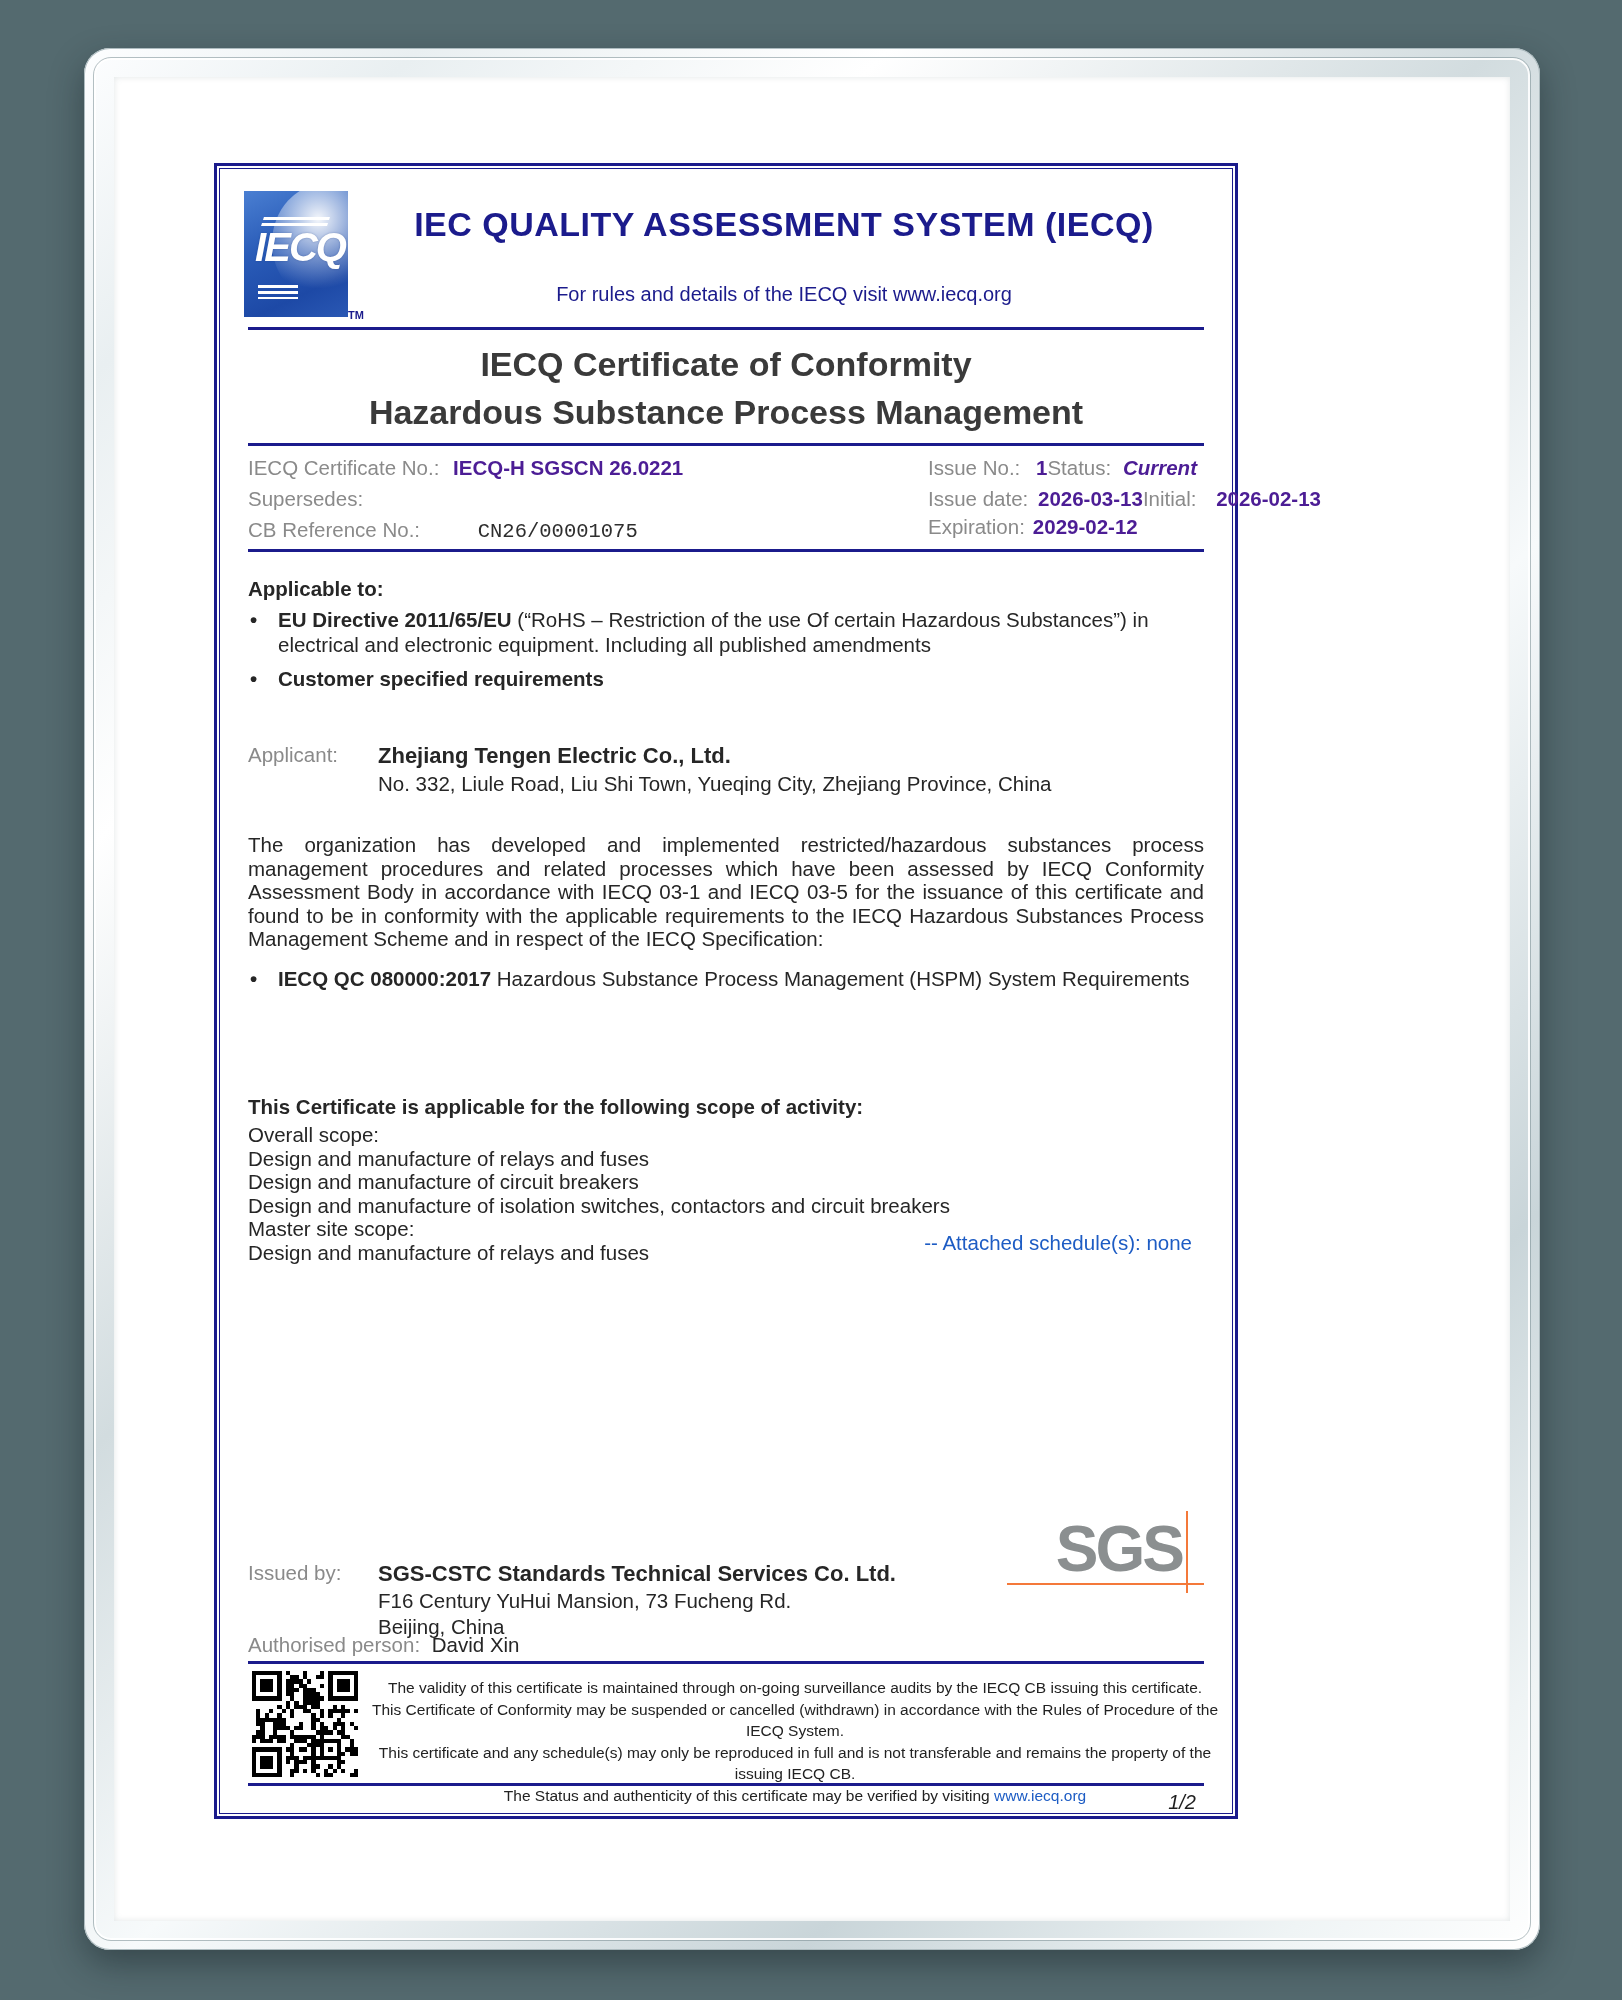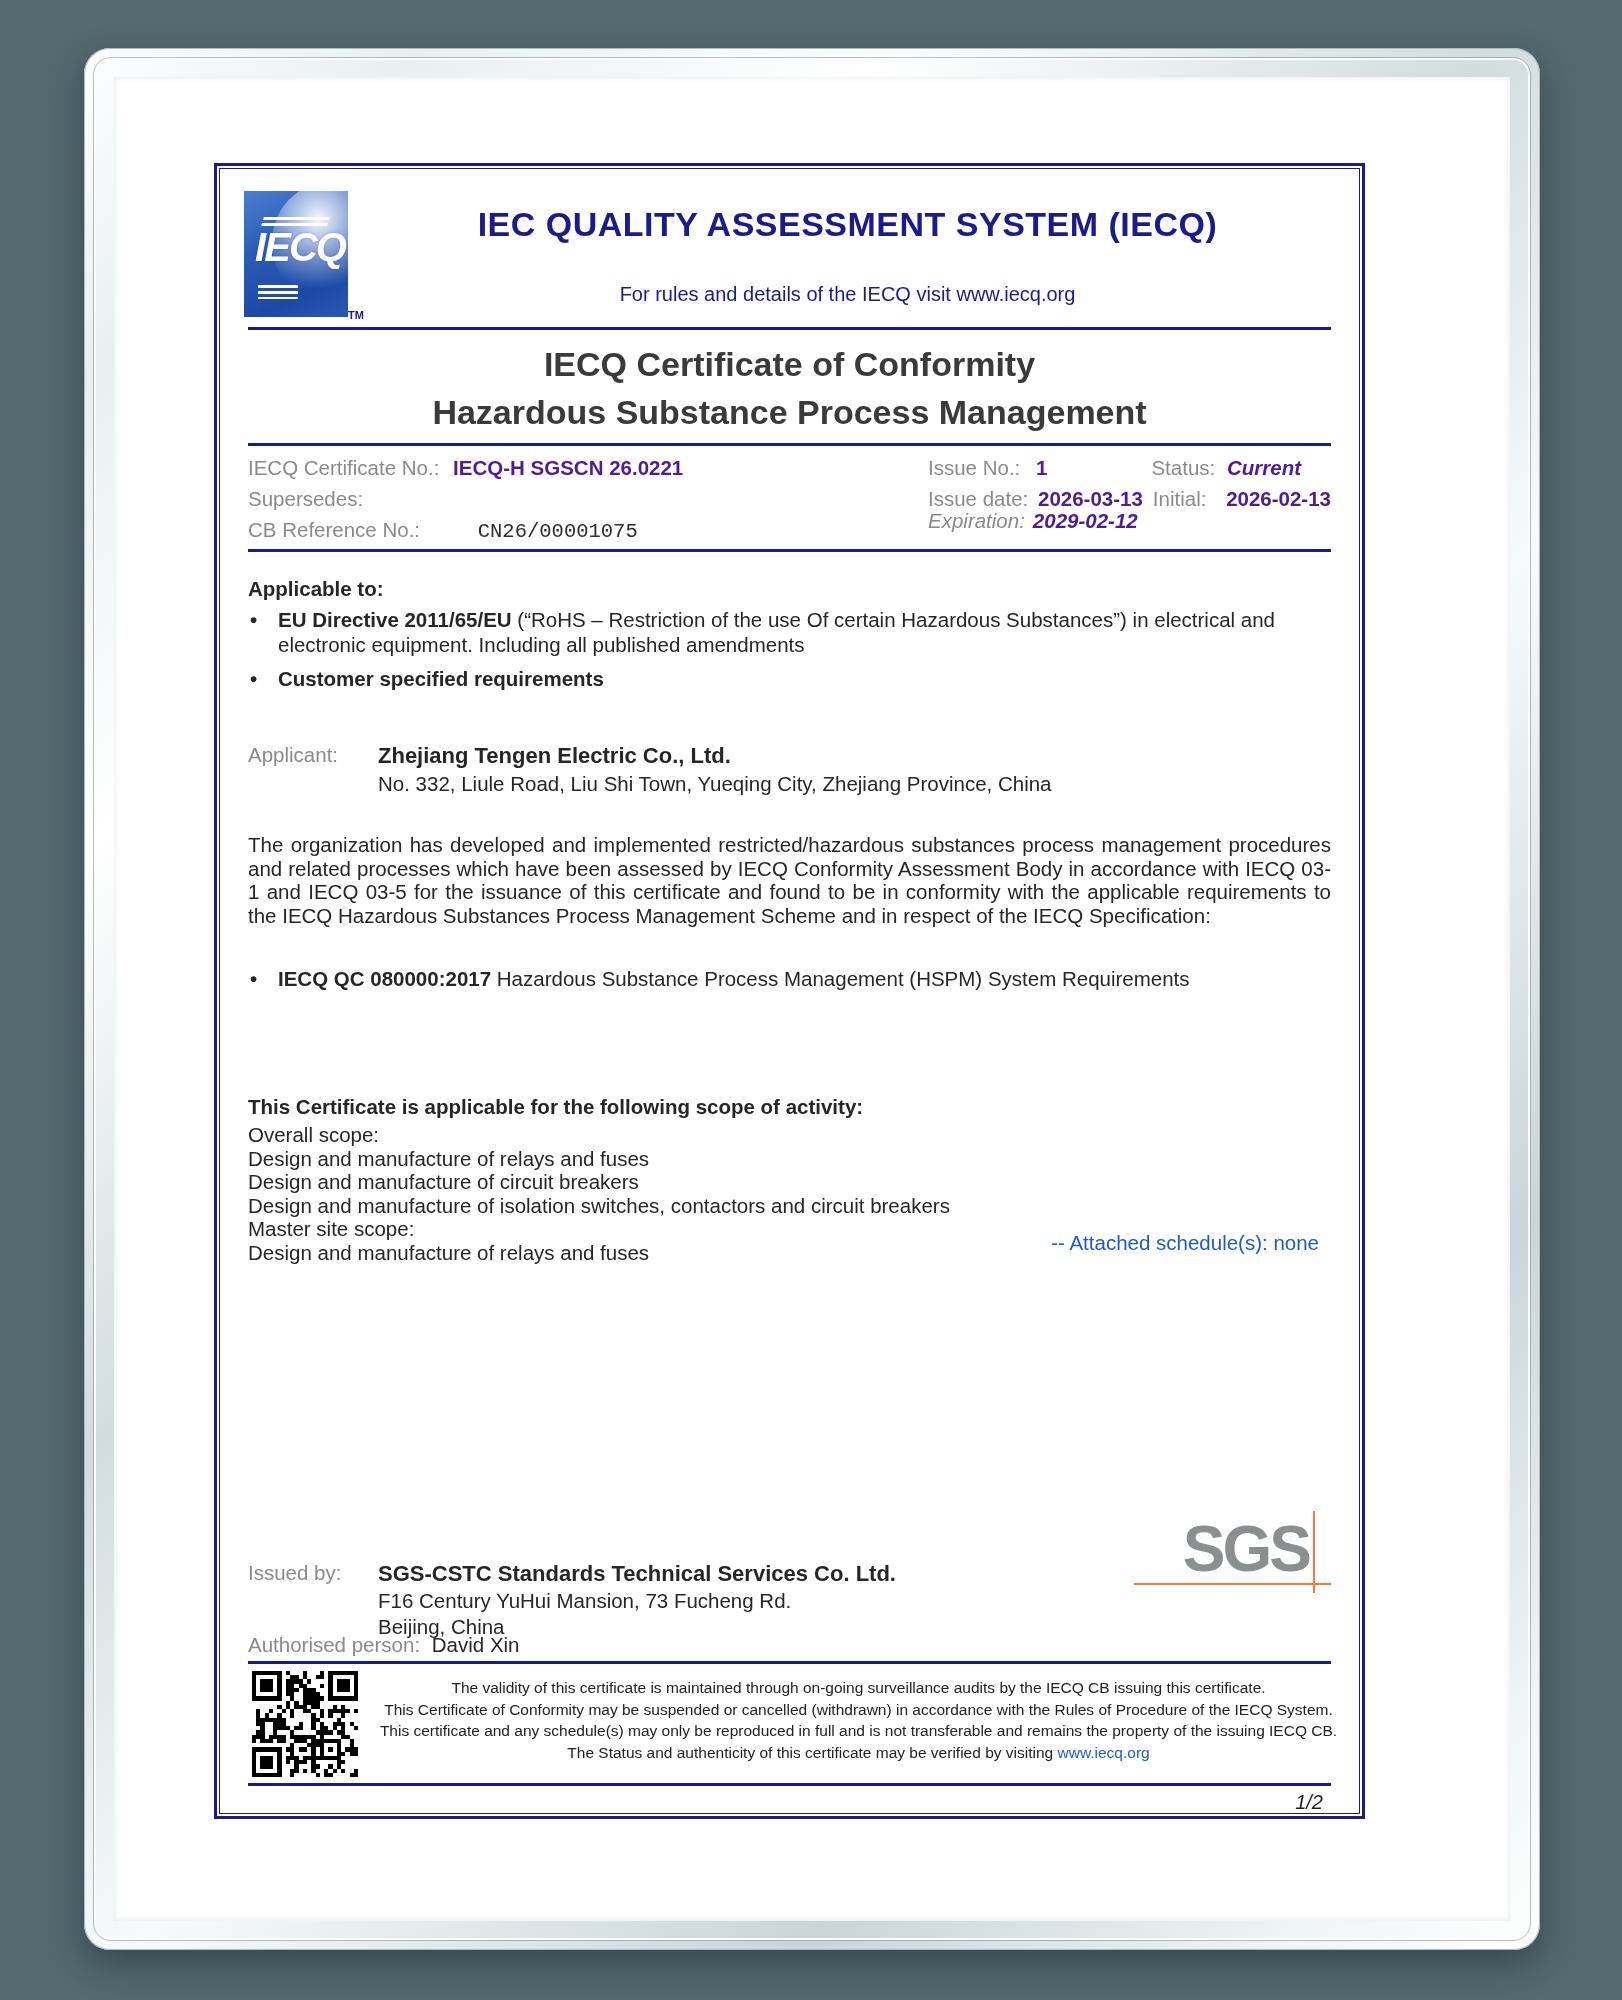--- a/index.html
+++ b/index.html
@@ -31,21 +31,21 @@
     border:1px solid rgba(120,140,146,.55);
     box-shadow:inset 0 0 0 2px rgba(255,255,255,.9);
     pointer-events:none;
   }
   .page{
     position:absolute; inset:29px 30px; background:#ffffff;
     box-shadow:inset 0 0 6px rgba(90,110,115,.18);
   }
   
   .cert{
-    position:absolute; left:100px; top:86px; width:1151px; height:1656px;
+    position:absolute; left:100px; top:86px; width:1024px; height:1656px;
     border:3px solid var(--navy);
   }
   .cert-inner{ position:absolute; inset:2px; border:1px solid var(--navy); }
   .content{ position:absolute; inset:0; font-size:20.5px; color:#262626; }
   .rule{ position:absolute; left:28px; right:28px; height:3px; background:var(--navy); }
   
   .logo-wrap{ position:absolute; left:24px; top:22px; width:114px; height:126px; }
   .logo{
     position:absolute; inset:0 10px 0 0; overflow:hidden;
     background:linear-gradient(155deg,#4a7fd2 0%,#2a5cb8 38%,#1d49a6 75%,#2a58b4 100%);
@@ -77,21 +77,21 @@
   
   .info{ position:absolute; left:28px; right:28px; top:284px; height:92px; }
   .info .row{ position:absolute; line-height:30px; white-space:nowrap; }
   .lab{ color:var(--label-gray); }
   .val{ font-weight:bold; color:#4c1d95; }
   .val-reg{ color:#2e2e2e; }
   .iL1{ left:0; top:0; } .iL2{ left:0; top:31px; } .iL3{ left:0; top:62px; }
   .iR{ left:680px; right:0; display:flex; }
   .iR1{ top:0; justify-content:space-between; padding-right:30px; }
   .iR2{ top:31px; justify-content:space-between; }
-  .iR3{ top:53px;font-style:italic; }
+  .iR3{ top:59px; }
   .hr3{ top:380px; }
   
   .applicable-h{ position:absolute; left:28px; top:408px; font-weight:bold; }
   .bullet{ position:absolute; left:30px; right:34px; display:flex; }
   .bullet .dot{ width:28px; flex:none; font-weight:bold; }
   .b1{ top:438px; line-height:25px; }
   .b2{ top:498px; font-weight:bold; }
   
   .pair-block{ position:absolute; left:28px; right:28px; display:flex; }
   .pair-block .plabel{ width:130px; flex:none; color:var(--label-gray); }

